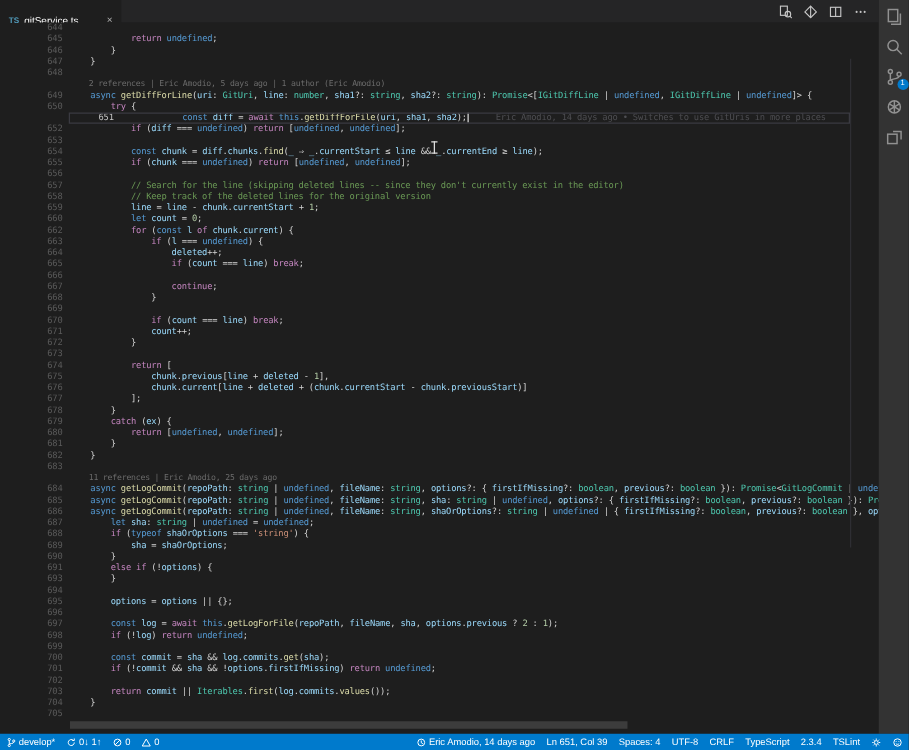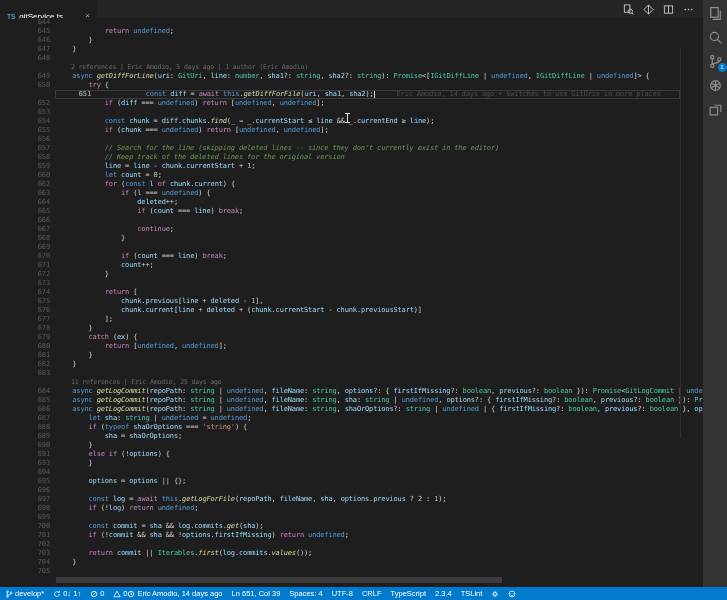--- a/index.html
+++ b/index.html
@@ -27,44 +27,44 @@
   .lnum{flex:0 0 30px;width:30px;text-align:right;padding-right:6px;color:var(--tk-lineNumber,#5a5a5a);}
   .row.cur .lnum{color:#c6c6c6;padding-left:41px;}
   .codetext{flex:1;overflow:hidden;}
   .lens-text{color:var(--tk-codelens,#6b6b6b);font-size:6.5px;padding-left:15px;cursor:pointer;}
   .curbox{position:absolute;left:35px;top:0;width:625px;height:9px;border:1px solid #3a3a41;box-sizing:border-box;pointer-events:none;}
   .caret{display:inline-block;width:1px;height:8px;background:#d7d7d7;vertical-align:top;}
   .blame{color:var(--tk-blame,#4e4e52);margin-left:22px;}
   .tok-k{color:var(--tk-keyword,#C586C0);}
   .tok-d{color:var(--tk-storage,#569CD6);}
   .tok-t{color:var(--tk-type,#4EC9B0);}
-  .tok-f{color:var(--tk-function,#DCDCAA);font-style:italic;}
+  .tok-f{color:var(--tk-function,#DCDCAA);}
   .tok-v{color:var(--tk-variable,#9CDCFE);}
   .tok-s{color:var(--tk-string,#CE9178);}
   .tok-n{color:var(--tk-number,#B5CEA8);}
-  .tok-c{color:var(--tk-comment,#6A9955);font-style:italic;}
+  .tok-c{color:var(--tk-comment,#6A9955);}
   .ruler{position:absolute;left:660px;top:29px;width:1px;height:391px;background:#2e2e33;}
   .hscroll{position:absolute;left:36px;top:559px;width:446px;height:6px;background:#555555;opacity:.55;}
   .ibeam{position:absolute;left:325px;top:95px;width:5px;height:10px;}
   .ibeam i{position:absolute;background:#dcdcdc;}
   .ibeam .v{left:2px;top:0;width:1px;height:10px;}
   .ibeam .t{left:0;top:0;width:5px;height:1px;}
   .ibeam .b{left:0;bottom:0;width:5px;height:1px;}
 
   
   .activity-bar{position:absolute;right:0;top:0;width:24px;height:587px;background:var(--ui-activityBarBg,#333333);
     display:flex;flex-direction:column;align-items:center;padding-top:6px;gap:9px;box-sizing:border-box;}
   .act-item{width:15px;height:15px;color:#919191;position:relative;cursor:pointer;}
   .act-item svg{width:15px;height:15px;stroke-width:1.1;}
   .act-badge{position:absolute;right:-4px;bottom:-3px;width:9px;height:9px;border-radius:50%;
     background:var(--ui-accent,#007acc);color:#fff;font-size:6px;line-height:9px;text-align:center;font-family:"Liberation Sans",sans-serif;}
 
   
   .status-bar{position:absolute;left:0;bottom:0;width:727px;height:13px;background:var(--ui-statusBarBg,#007acc);
-    display:flex;align-items:center;padding:0 5px;box-sizing:border-box;
+    display:flex;align-items:center;justify-content:space-between;padding:0 5px;box-sizing:border-box;
     color:#ffffff;font-size:7.5px;white-space:nowrap;}
   .sb-group{display:flex;align-items:center;gap:9px;}
   .sb-item{display:flex;align-items:center;gap:2px;cursor:pointer;}
   .sb-item .icon svg{width:8px;height:8px;stroke-width:1;}
 </style>
 </head>
 <body>
 
 <div class="tab-bar">
   <div class="tab">

